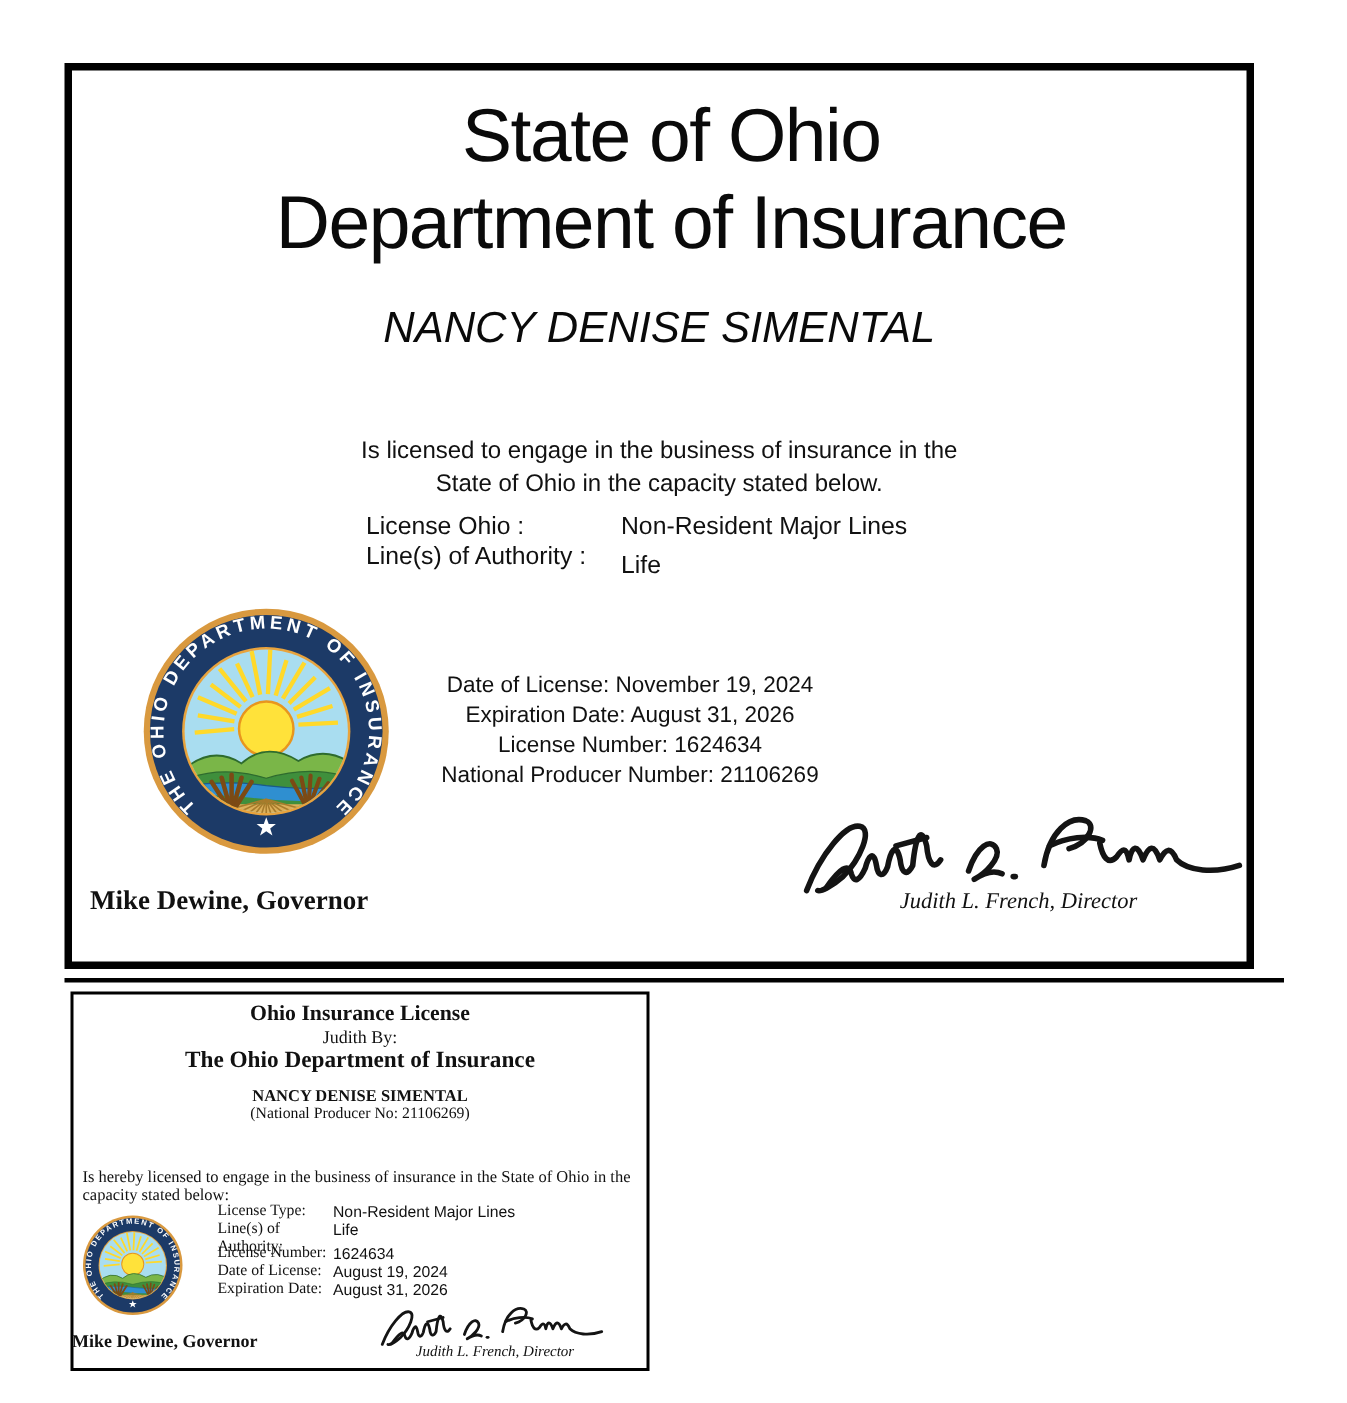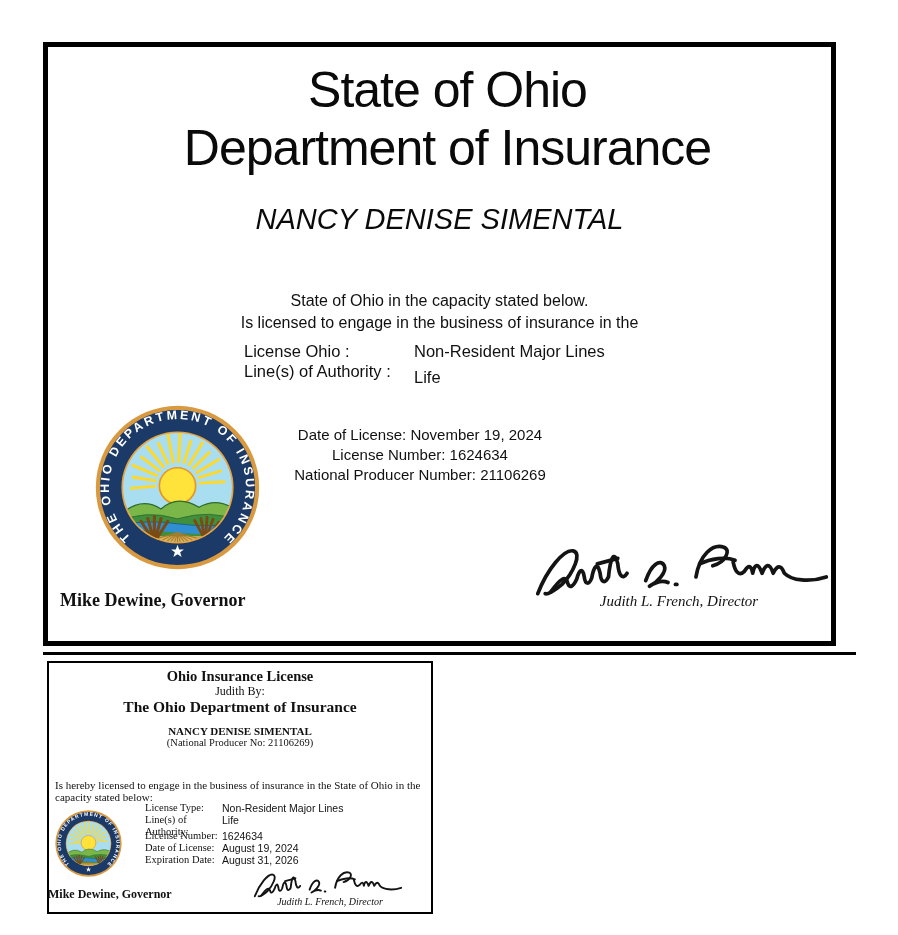--- a/index.html
+++ b/index.html
@@ -12,21 +12,21 @@
               font-size:50px;line-height:58px;letter-spacing:-1px;color:#0a0a0a;}
   .cert-name{position:absolute;top:156px;left:0;right:0;text-align:center;
              font-style:italic;font-size:29px;letter-spacing:0;color:#0a0a0a;}
   .cert-statement{position:absolute;top:243px;left:0;right:0;text-align:center;
                   font-size:16px;line-height:22px;}
   .cert-rows{position:absolute;top:294px;left:196px;font-size:16.5px;line-height:20px;}
   .cert-row{display:flex;}
   .cert-label{display:inline-block;width:170px;}
   .cert-value-low{position:relative;top:6px;}
   .seal-large{position:absolute;left:47px;top:358px;}
-  .cert-dates{position:absolute;top:378px;left:212px;width:320px;text-align:center;
+  .cert-dates{position:absolute;top:400px;left:212px;width:320px;text-align:center;
               font-size:15px;line-height:20px;}
   .sig-large{position:absolute;left:484px;top:489px;}
   .cert-director{position:absolute;top:546px;left:490px;width:282px;text-align:center;
                  font-family:"Liberation Serif",serif;font-style:italic;font-size:15px;}
   .cert-governor{position:absolute;top:543px;left:12px;
                  font-family:"Liberation Serif",serif;font-weight:bold;font-size:18px;}
   
   .separator{position:absolute;left:43px;top:652px;width:813px;height:3px;background:#000;}
   
   .card{position:absolute;left:47px;top:661px;width:386px;height:253px;
@@ -142,38 +142,39 @@
 
 <div class="page">
 
   <div class="certificate">
     <div class="cert-title">
       <div>State of Ohio</div>
       <div>Department of Insurance</div>
     </div>
     <div class="cert-name">NANCY DENISE SIMENTAL</div>
     <div class="cert-statement">
+      <div>Is licensed to engage in the business of insurance in the</div>
       <div>State of Ohio in the capacity stated below.</div>
-      <div>Is licensed to engage in the business of insurance in the</div>
     </div>
     <div class="cert-rows">
       <div class="cert-row">
         <span class="cert-label">License Ohio :</span>
         <span class="cert-value">Non-Resident Major Lines</span>
       </div>
       <div class="cert-row">
         <span class="cert-label">Line(s) of Authority :</span>
         <span class="cert-value cert-value-low">Life</span>
       </div>
     </div>
     <svg class="seal seal-large" width="165" height="165" viewBox="0 0 200 200">
         <use href="#seal-art"></use>
       </svg>
     <div class="cert-dates">
       <div>Date of License: November 19, 2024</div>
+      <div>Expiration Date: August 31, 2026</div>
       <div>License Number: 1624634</div>
       <div>National Producer Number: 21106269</div>
     </div>
     <svg class="sig-large" width="300" height="67" viewBox="0 0 322 72">
         <use href="#sig-art"></use>
       </svg>
     <div class="cert-director">Judith L. French, Director</div>
     <div class="cert-governor">Mike Dewine, Governor</div>
   </div>
 

